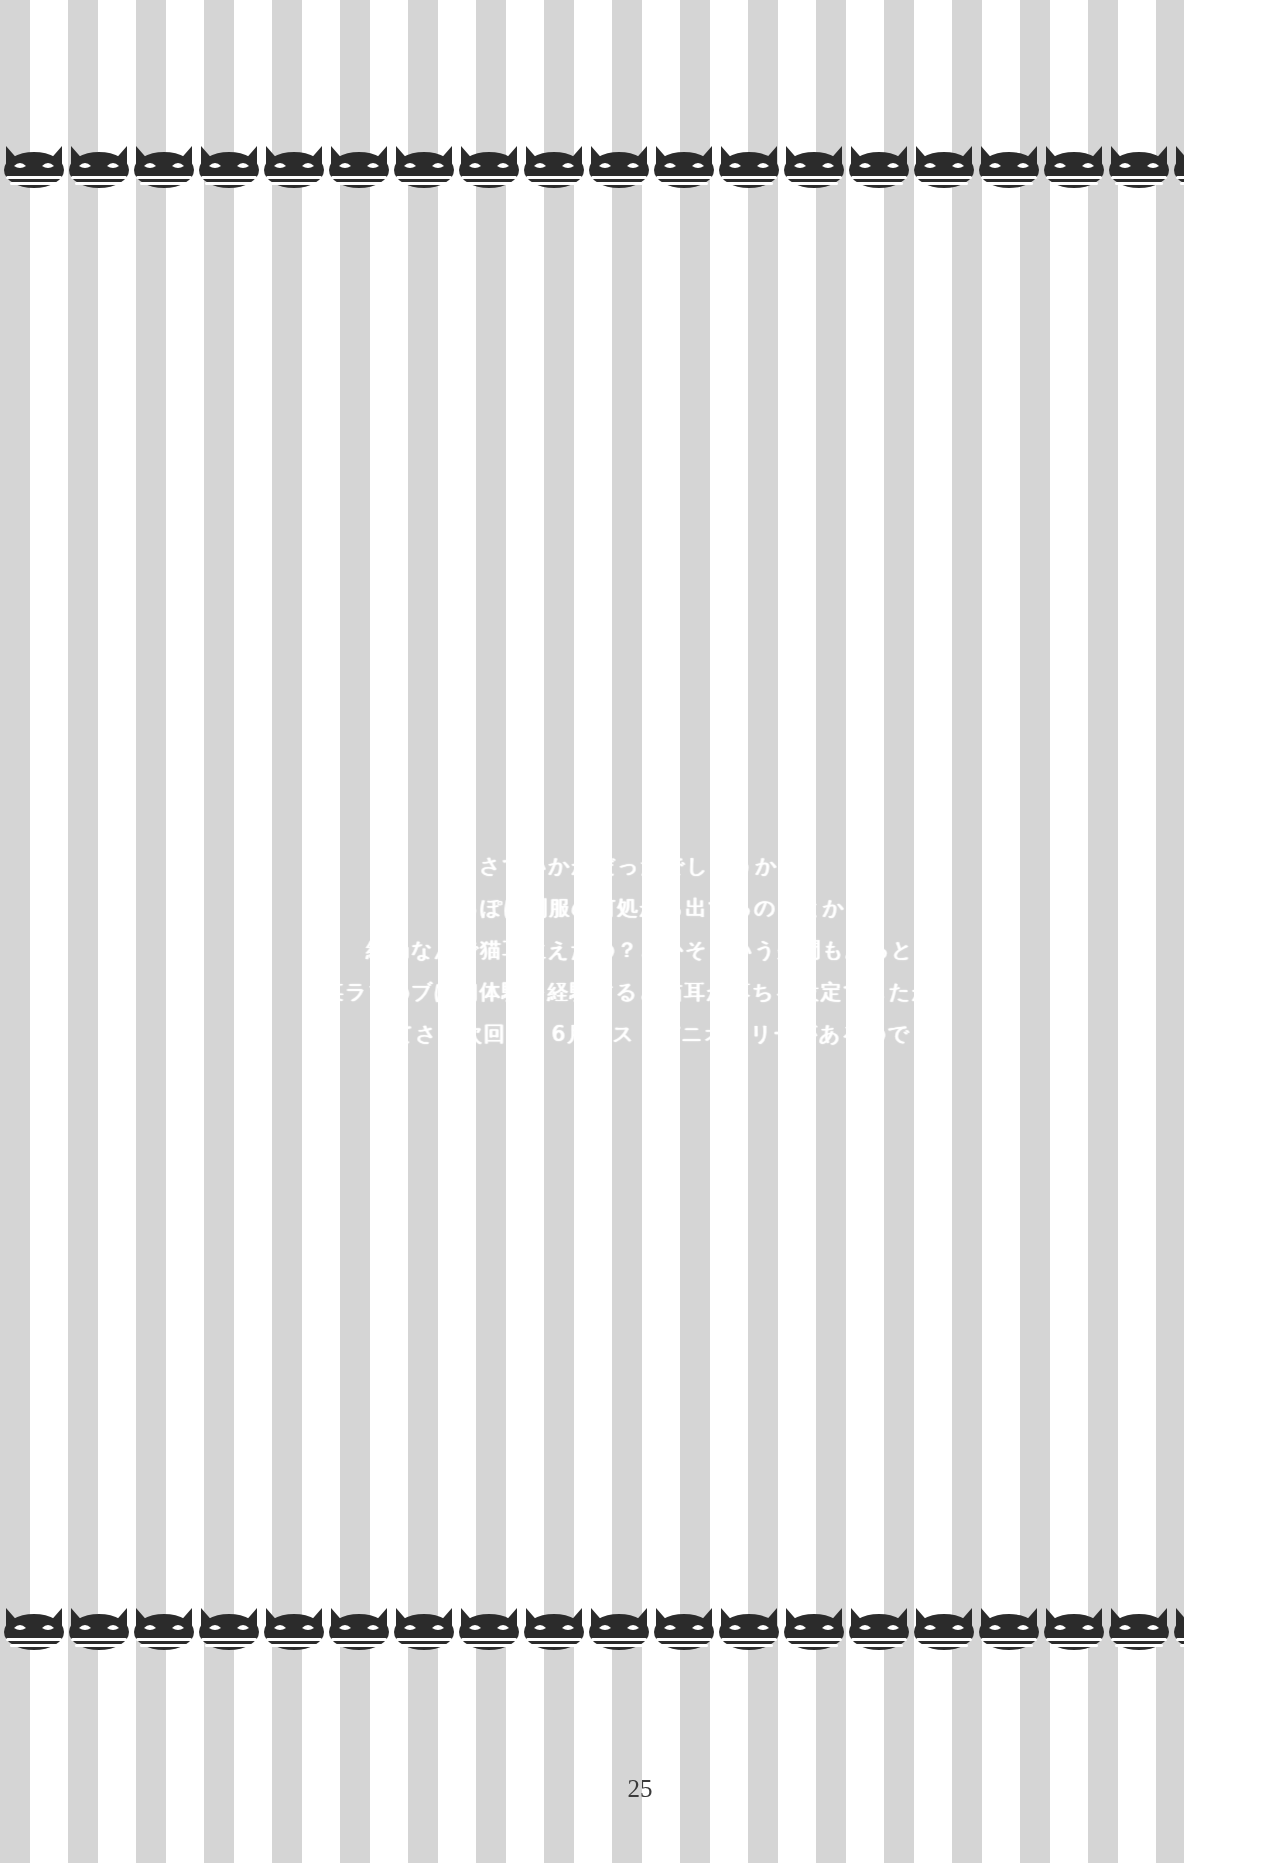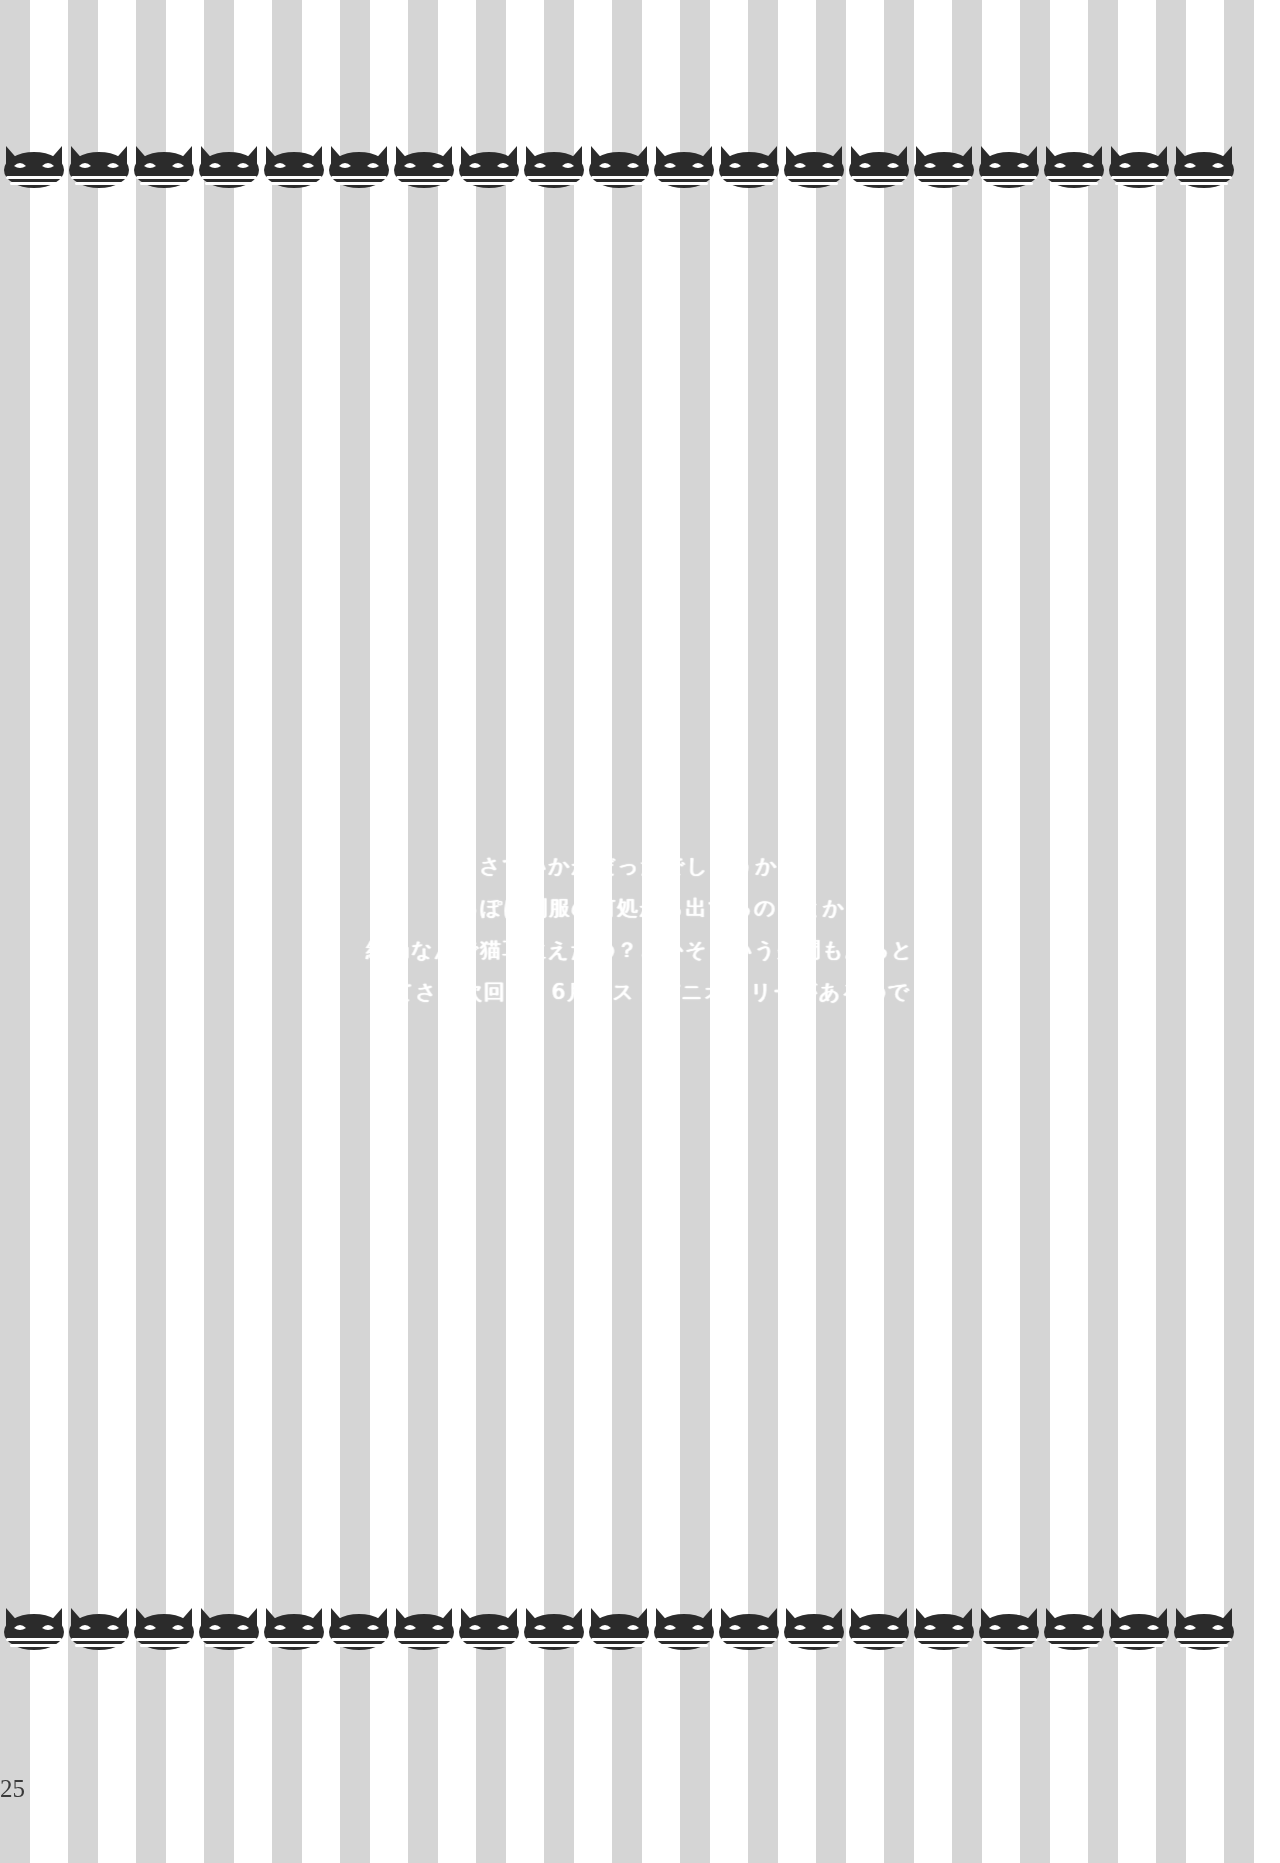--- a/index.html
+++ b/index.html
@@ -5,21 +5,21 @@
   html, body {
     margin: 0;
     padding: 0;
     background: #ffffff;
   }
   body {
     font-family: "DejaVu Sans", sans-serif;
   }
   .page {
     position: relative;
-    width: 1280px;
+    width: 1184px;
     height: 1863px;
     overflow: hidden;
     background: #ffffff;
   }
   
   .stripes {
     position: absolute;
     left: 0;
     top: 0;
     width: 1280px;
@@ -77,21 +77,21 @@
   }
   .text-block .line {
     display: block;
     white-space: nowrap;
   }
   .page-number {
     position: absolute;
     left: 0;
     top: 1775px;
     width: 1280px;
-    text-align: left;
+    text-align: center;
     font-family: "Liberation Serif", serif;
     font-size: 25px;
     color: #3a3a3a;
   }
 </style>
 </head>
 <body>
 
 <div class="page">
 
@@ -383,20 +383,21 @@
     <rect x="10" y="42" width="48" height="3" rx="1.5"></rect>
   </g>
 </svg>
       </div>
     </div>
 
   <div class="text-block" id="afterword">
       <span class="line">さていかがだったでしょうか？</span>
       <span class="line">しっぽは制服の何処から出てるの？とか</span>
       <span class="line">結局なんで猫耳生えたの？とかそういう疑問もあると</span>
+      <span class="line">某ラブ●ブは初体験を経験すると猫耳が落ちる設定でしたが、</span>
       <span class="line">さてさて次回は、6月にストパニオンリーがあるので</span>
     </div>
 
   <div class="cat-row bottom" id="catrow-bottom">
       <div class="cat">
 <svg width="68" height="56" viewBox="0 0 68 56" xmlns="http://www.w3.org/2000/svg">
   <g fill="#2b2b2b">
     <path d="M6 6 L6 30 L20 22 Z"></path>
     <path d="M62 6 L62 30 L48 22 Z"></path>
     <ellipse cx="34" cy="30" rx="30" ry="18"></ellipse>

